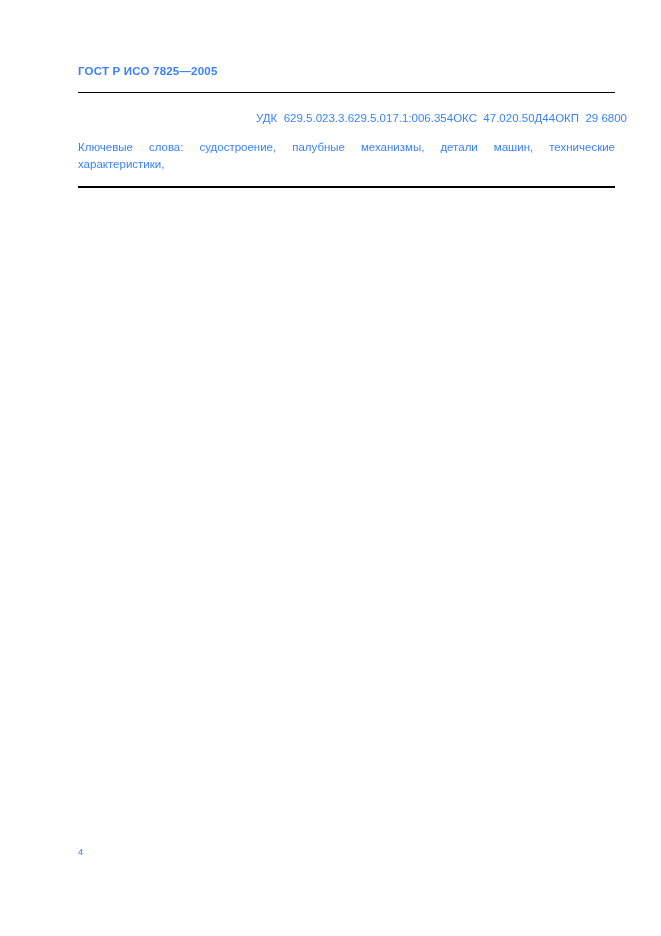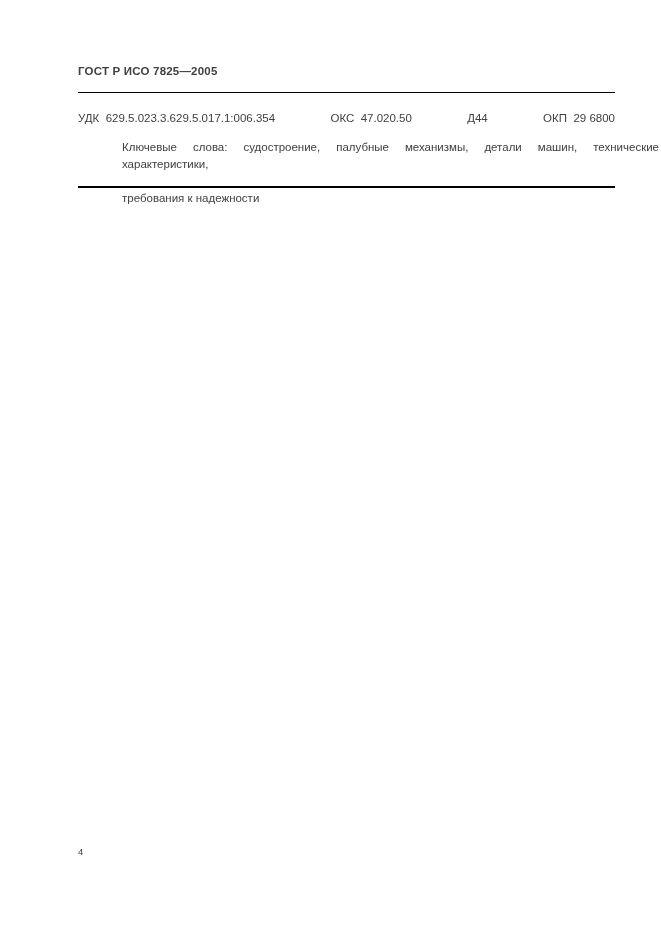--- a/index.html
+++ b/index.html
@@ -7,21 +7,21 @@
     padding: 0;
     background: #ffffff;
   }
   .page {
     position: relative;
     width: 661px;
     height: 936px;
     background: #ffffff;
     overflow: hidden;
     font-family: "Liberation Sans", "DejaVu Sans", sans-serif;
-    color: #404040;
+    color: #3b82f6;
   }
   .doc-header {
     position: absolute;
     left: 78px;
     top: 64px;
     width: 537px;
     font-size: 11.5px;
     font-weight: bold;
     letter-spacing: 0.2px;
     line-height: 14px;
@@ -36,40 +36,39 @@
   .rule-top {
     top: 92px;
     height: 1.3px;
   }
   .rule-bottom {
     top: 186px;
     height: 2px;
   }
   .class-row {
     position: absolute;
-    left: 78px;
+    left: 90px;
     top: 111px;
     width: 537px;
     display: flex;
-    justify-content: space-between;
+    justify-content: flex-end;
     align-items: baseline;
     font-size: 11.5px;
     line-height: 14px;
   }
   .class-row span {
     white-space: pre;
   }
   .keywords {
     position: absolute;
     left: 78px;
     top: 139px;
     width: 537px;
     font-size: 11.5px;
     line-height: 17px;
-    margin-left: 44px;
   }
   .kw-line1 {
     text-align: justify;
     text-align-last: justify;
   }
   
   .kw-line1::after {
     content: "";
     display: inline-block;
     width: 100%;
@@ -97,20 +96,19 @@
 
   <div class="class-row">
     <span>УДК  629.5.023.3.629.5.017.1:006.354</span>
     <span>ОКС  47.020.50</span>
     <span>Д44</span>
     <span>ОКП  29 6800</span>
   </div>
 
   <div class="keywords">
     <div class="kw-line1">Ключевые слова: судостроение, палубные механизмы, детали машин, технические характеристики,</div>
-    <div class="kw-line2">требования к надежности</div>
   </div>
 
   <div class="rule rule-bottom"></div>
 
   <div class="page-number">4</div>
 
 </div>
 
 </body></html>

